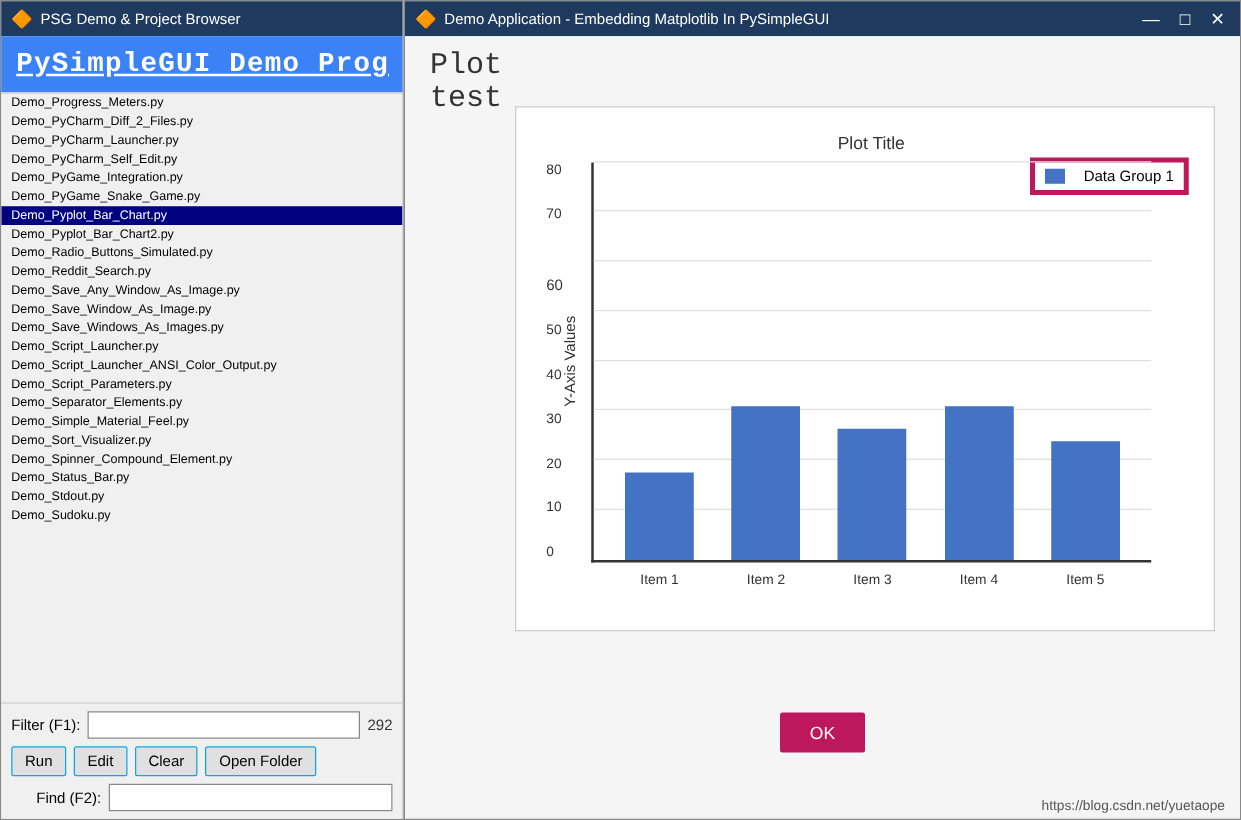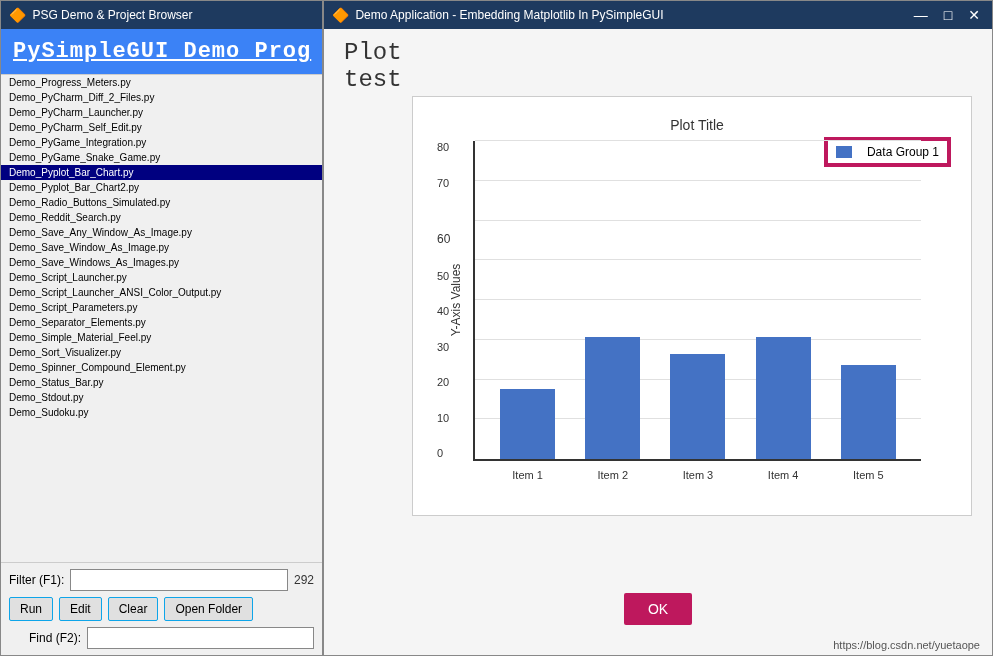--- a/index.html
+++ b/index.html
@@ -233,20 +233,21 @@
       font-size: 14px;
       cursor: pointer;
       border-radius: 2px;
     }
     .footer-url {
       text-align: right;
       padding: 4px 12px;
       font-size: 11px;
       color: #555;
       flex-shrink: 0;
+      margin-top: 23px;
     }
 
     
     .h-grid-line {
       position: absolute;
       left: 0;
       right: 0;
       border-top: 1px solid #e0e0e0;
     }
   </style>

